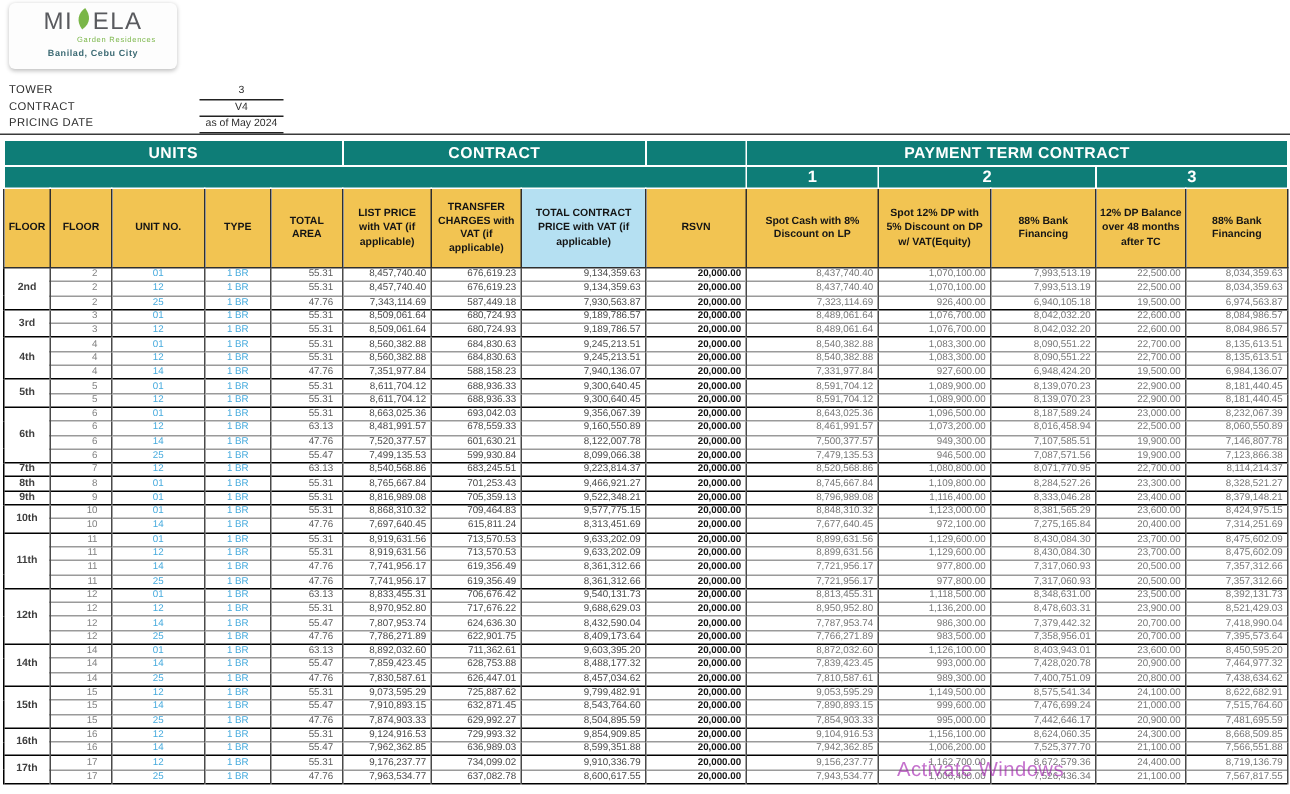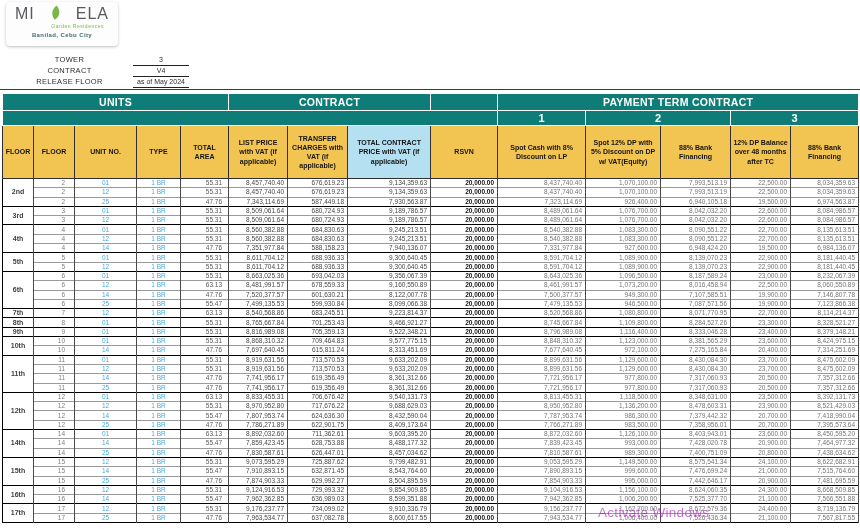--- a/index.html
+++ b/index.html
@@ -2,29 +2,29 @@
 <html><head>
 <meta charset="utf-8">
 <style>
   html,body{margin:0;padding:0;width:860px;height:529px;overflow:hidden;background:#fff;
     font-family:"Liberation Sans",sans-serif;position:relative;}
   .sheet{position:absolute;inset:0;background:#fff;}
 
   
   .logo{position:absolute;left:6px;top:2px;width:112px;height:44px;background:#fdfdfd;
     border-radius:4px;box-shadow:0 1px 3px rgba(0,0,0,.25);text-align:center;padding-top:3px;box-sizing:border-box;}
-  .logo-name{font-size:16px;letter-spacing:1px;color:#595a5e;font-weight:400;line-height:16px;display:flex;align-items:flex-end;justify-content:center;gap:16px;}
+  .logo-name{font-size:16px;letter-spacing:1px;color:#595a5e;font-weight:400;line-height:16px;display:flex;align-items:flex-end;justify-content:center;gap:2px;}
   .logo-leaf{display:inline-block;transform:rotate(8deg);margin-bottom:-1px;}
   .logo-tagline{font-size:5px;color:#7ab648;letter-spacing:.5px;text-align:right;padding-right:14px;margin-top:1px;}
   .logo-location{font-size:6px;color:#3d6b74;letter-spacing:.4px;margin-top:3px;font-weight:bold;}
 
   
   .meta{position:absolute;left:6px;top:54px;font-size:7.5px;color:#2e2e2e;}
   .meta-row{height:11px;line-height:11px;}
-  .mlabel{display:inline-block;width:127px;letter-spacing:.3px;text-align:center;}
+  .mlabel{display:inline-block;width:127px;letter-spacing:.3px;}
   .mvalue{display:inline-block;width:56px;text-align:center;border-bottom:1px solid #222;font-size:7px;}
 
   .toprule{position:absolute;left:0;top:89px;width:860px;height:0;border-top:1.2px solid #3a3a3a;}
 
   
   table{position:absolute;left:2px;top:93px;width:856px;border-collapse:collapse;table-layout:fixed;
     border:1.5px solid #000;}
   th,td{overflow:hidden;white-space:nowrap;}
   thead th{border:1px solid #2f2f2f;}
   .teal{background:#0e7d77;color:#fff;font-weight:bold;border:1px solid #ffffff !important;}
@@ -65,21 +65,21 @@
   </div>
 
   <div class="meta">
     <div class="meta-row">
       <span class="mlabel">TOWER</span><span class="mvalue">3</span>
     </div>
     <div class="meta-row">
       <span class="mlabel">CONTRACT</span><span class="mvalue">V4</span>
     </div>
     <div class="meta-row">
-      <span class="mlabel">RELEASE FLOOR</span><span class="mvalue">as of May 2024</span>
+      <span class="mlabel">PRICING DATE</span><span class="mvalue">as of May 2024</span>
     </div>
   </div>
 
   <div class="toprule"></div>
 
   <table id="ptable">
     <colgroup>
       <col style="width:31px">
         <col style="width:41px">
         <col style="width:62px">

